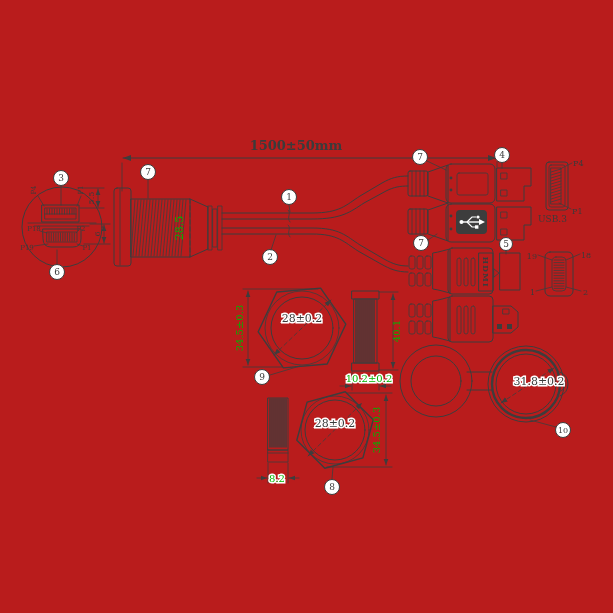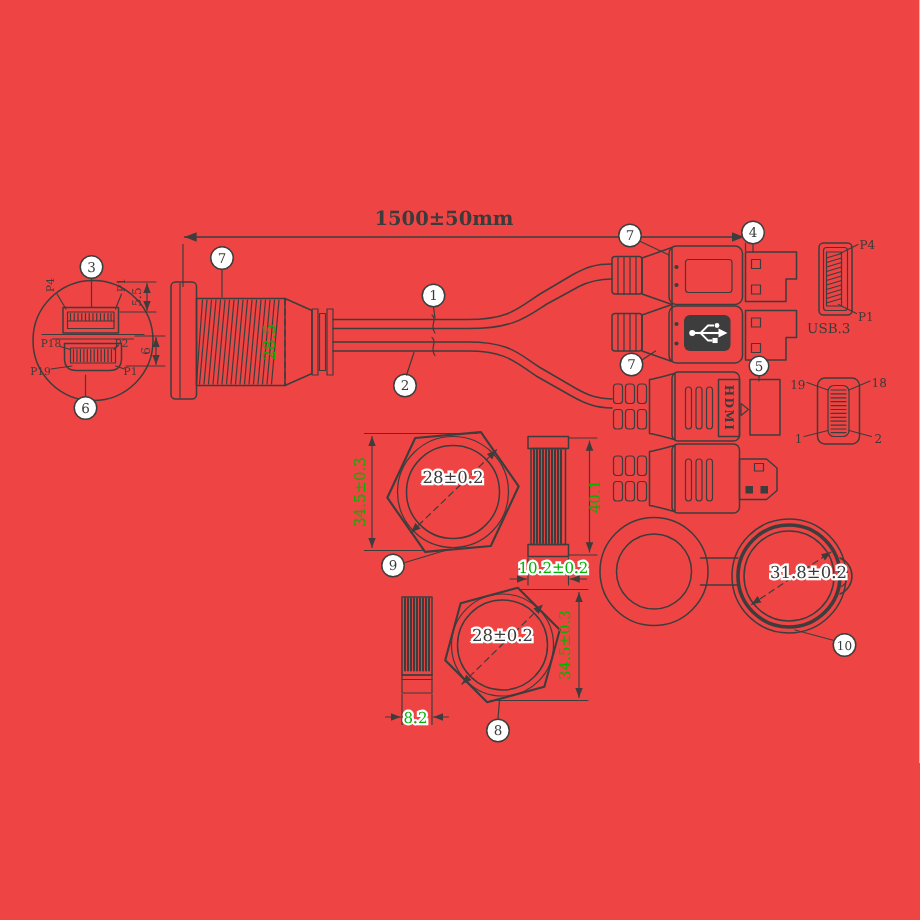--- a/index.html
+++ b/index.html
@@ -1,16 +1,16 @@
 <!DOCTYPE html>
 <html><head>
 <meta charset="utf-8">
 <style>
   html,body{margin:0;padding:0;background:#ffffff;}
-  .stage{width:613px;height:613px;position:relative;background:#ef4444;}
+  .stage{width:613px;height:613px;position:relative;background:#b91c1c;}
   svg{display:block;}
   .ln{stroke:#3d3d3d;stroke-width:1;fill:none;stroke-linecap:round;stroke-linejoin:round;}
   .thin{stroke-width:.8;}
   .thk{stroke-width:1.4;}
   .dash{stroke-dasharray:4 3;}
   .dk{fill:#3d3d3d;stroke:none;}
   .wh{fill:#ffffff;}
   .co{fill:#ffffff;stroke:#3d3d3d;stroke-width:1;}
   text{font-family:"DejaVu Serif", serif; fill:#3b3b3b;}
   .t7{font-size:7px;}

